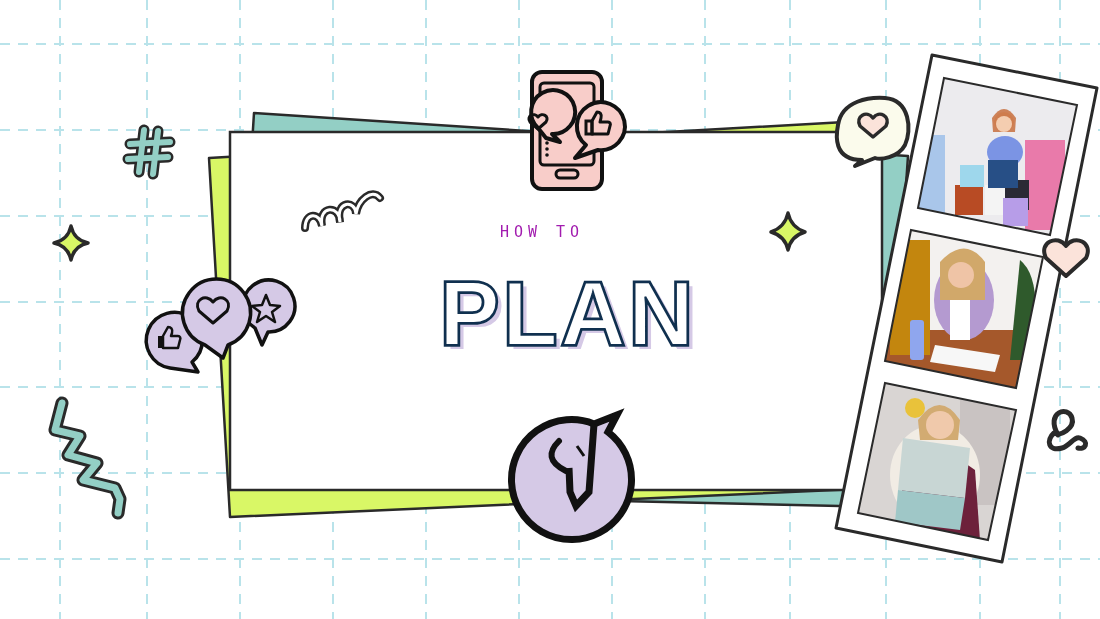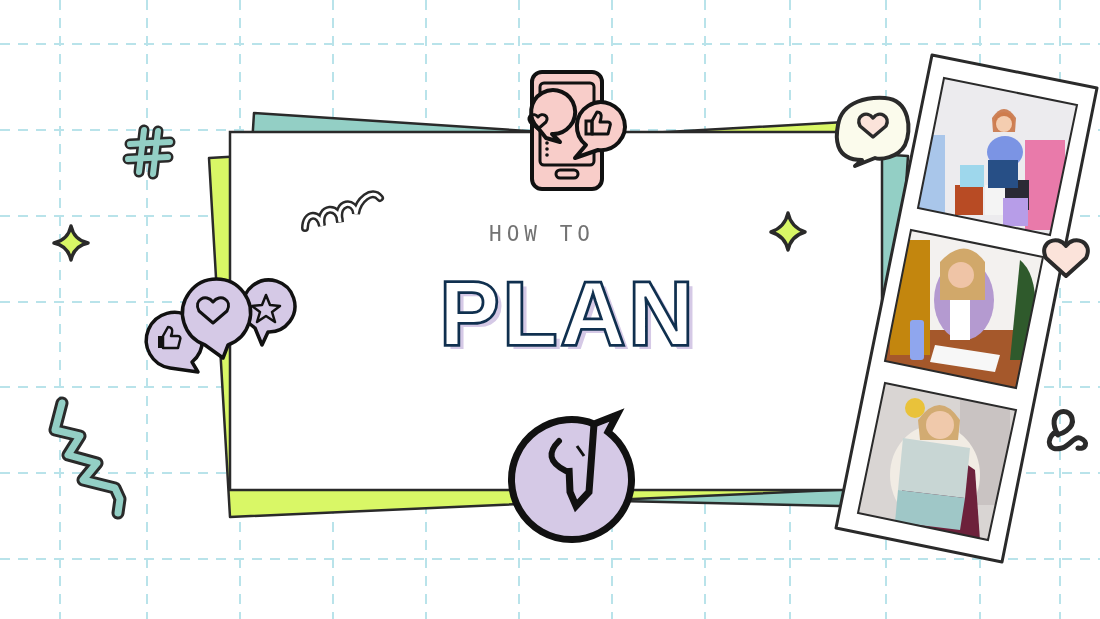--- a/index.html
+++ b/index.html
@@ -1,21 +1,21 @@
 <!DOCTYPE html>
 <html><head>
 <meta charset="utf-8">
 <style>
   html, body { margin:0; padding:0; }
   body { width:1100px; height:619px; overflow:hidden; background:#ffffff; position:relative; font-family:"DejaVu Sans", sans-serif; }
   .stage { position:absolute; left:0; top:0; width:1100px; height:619px; }
   .grid { position:absolute; left:0; top:0; }
   .layer { position:absolute; left:0; top:0; }
   .howto { position:absolute; left:0; width:1100px; top:222px; text-align:center; }
-  .howto span { display:inline-block; margin-left:-16px; font-family:"DejaVu Sans Mono", monospace; font-size:21px; letter-spacing:5px; color:#737373; }
+  .howto span { display:inline-block; margin-left:-16px; font-family:"DejaVu Sans Mono", monospace; font-size:15px; letter-spacing:5px; color:#a21caf; }
 </style>
 </head>
 <body>
 
 <div class="stage">
 
   <svg class="grid" width="1100" height="619">
     <g stroke="#b9e3ea" stroke-width="2" stroke-dasharray="10 8" fill="none">
       <line x1="60" y1="0" x2="60" y2="619"></line>
       <line x1="147" y1="0" x2="147" y2="619"></line>

